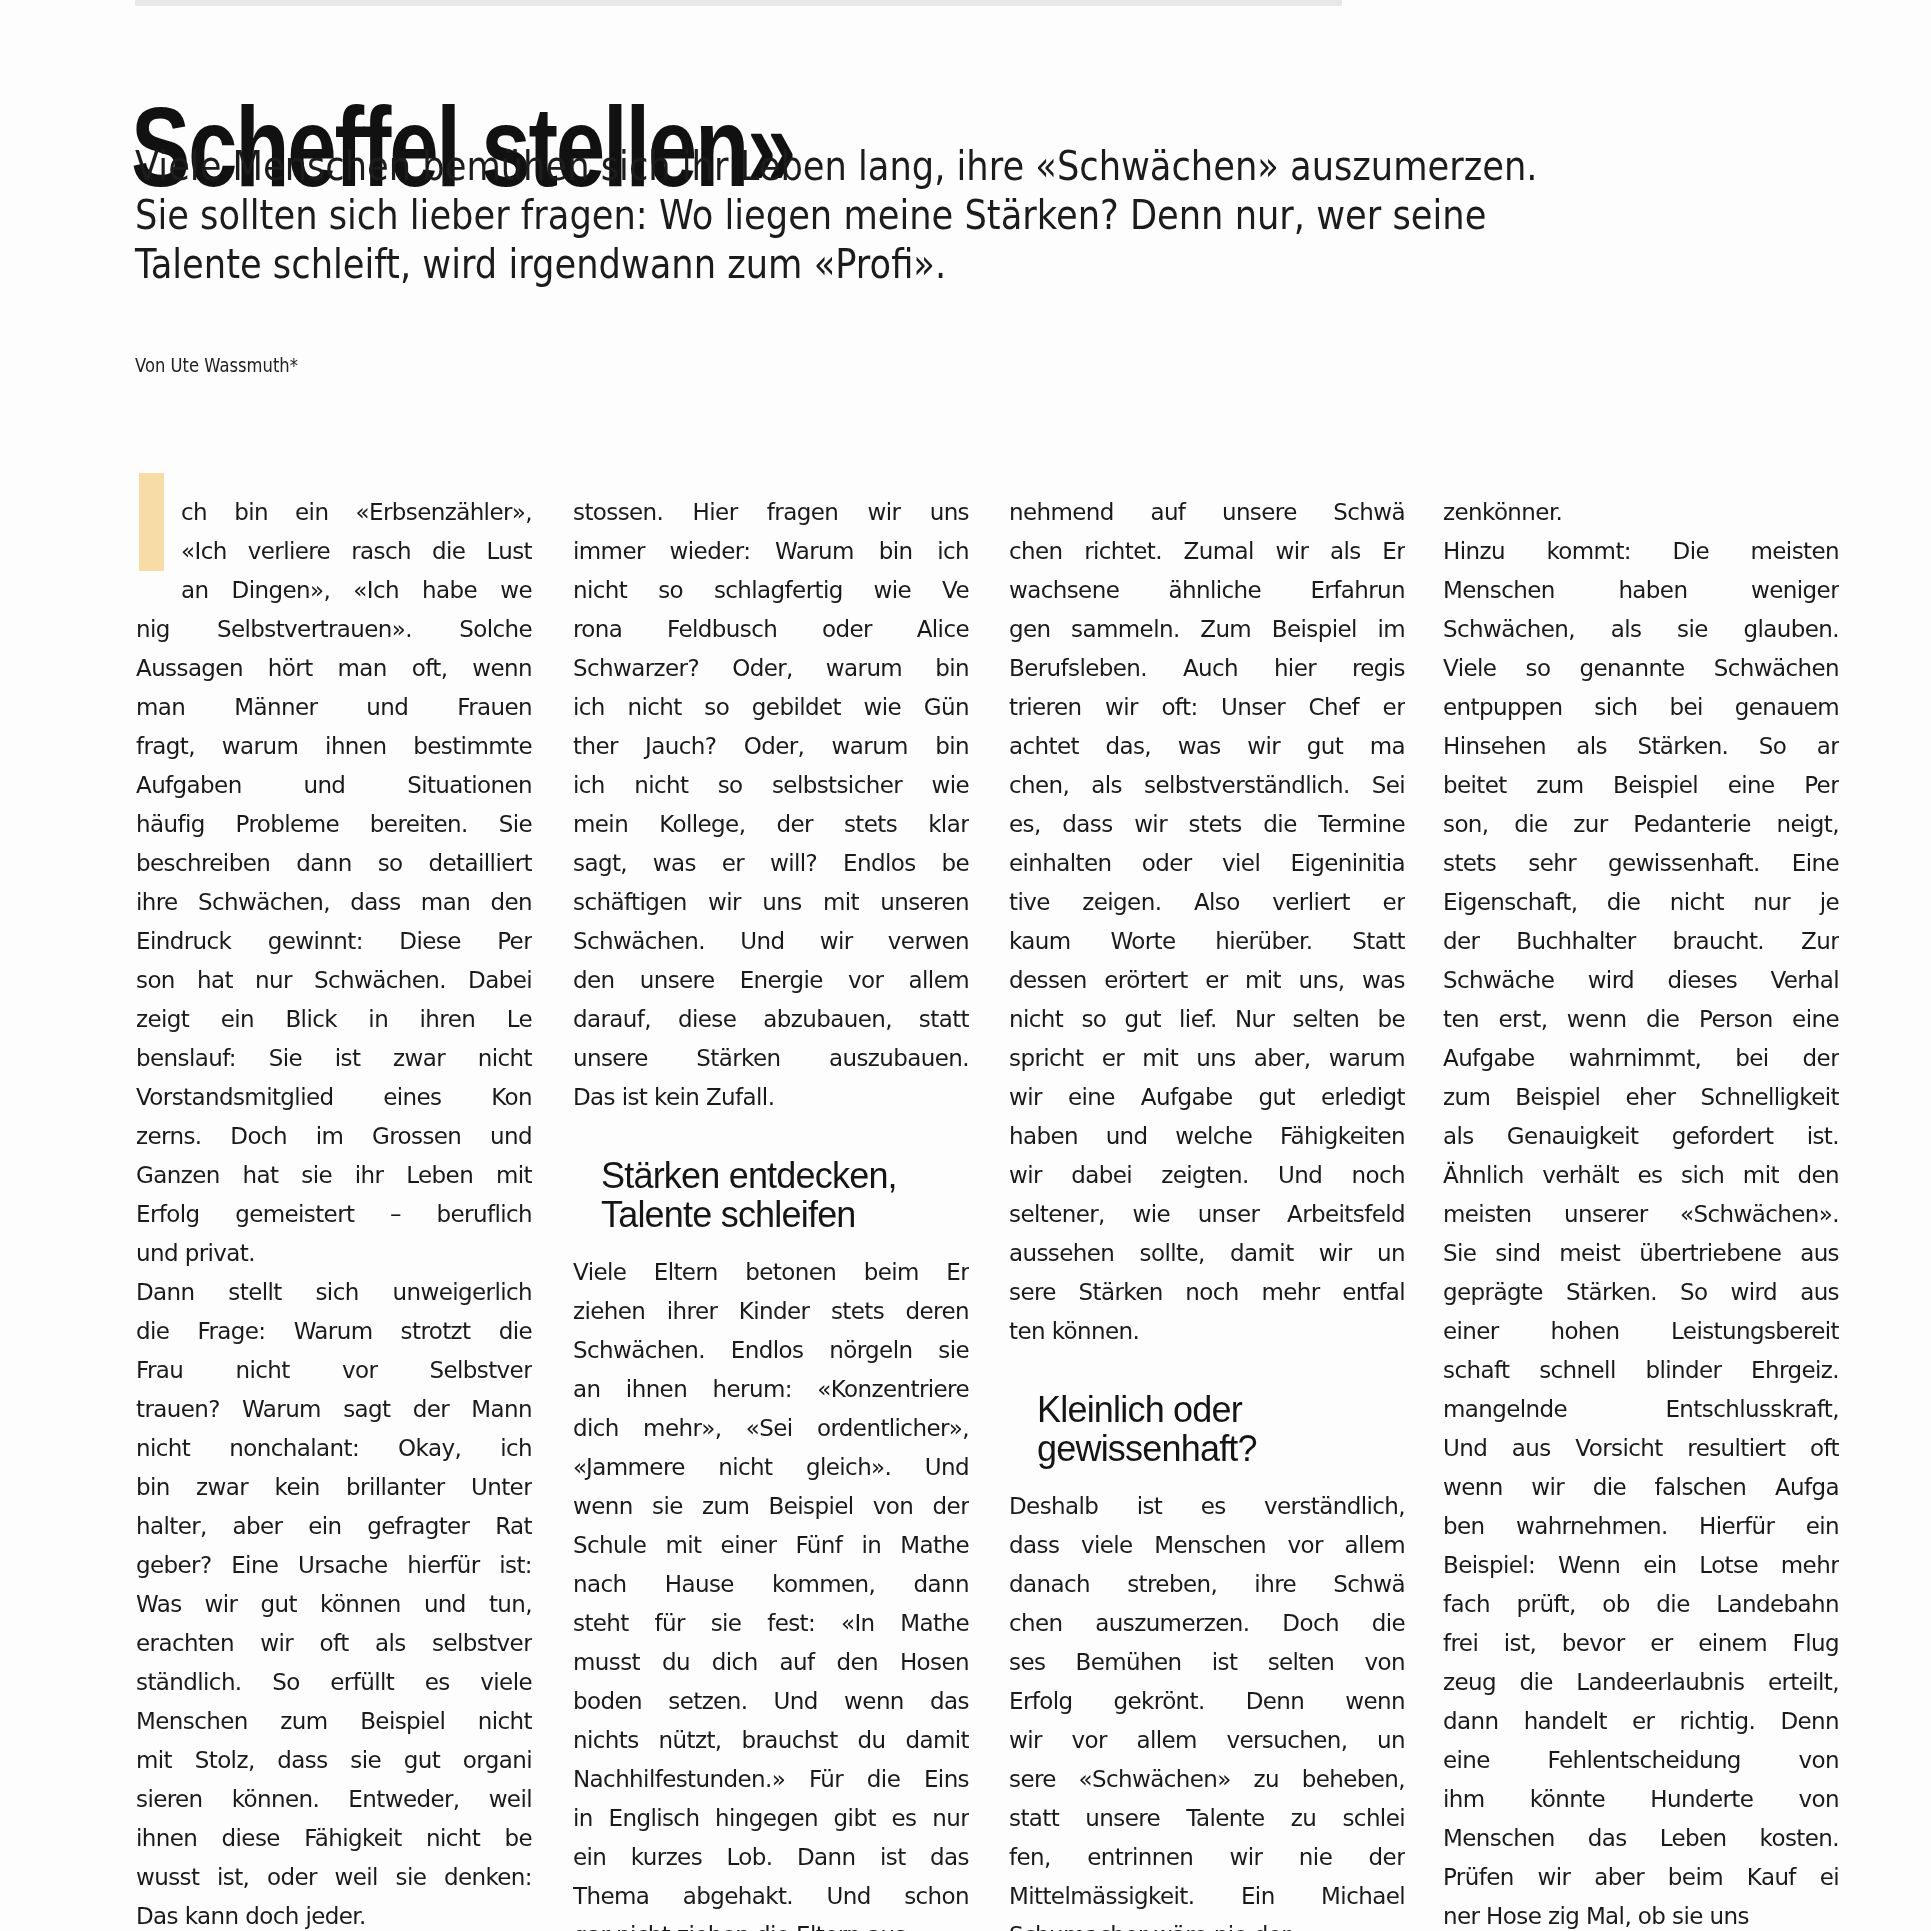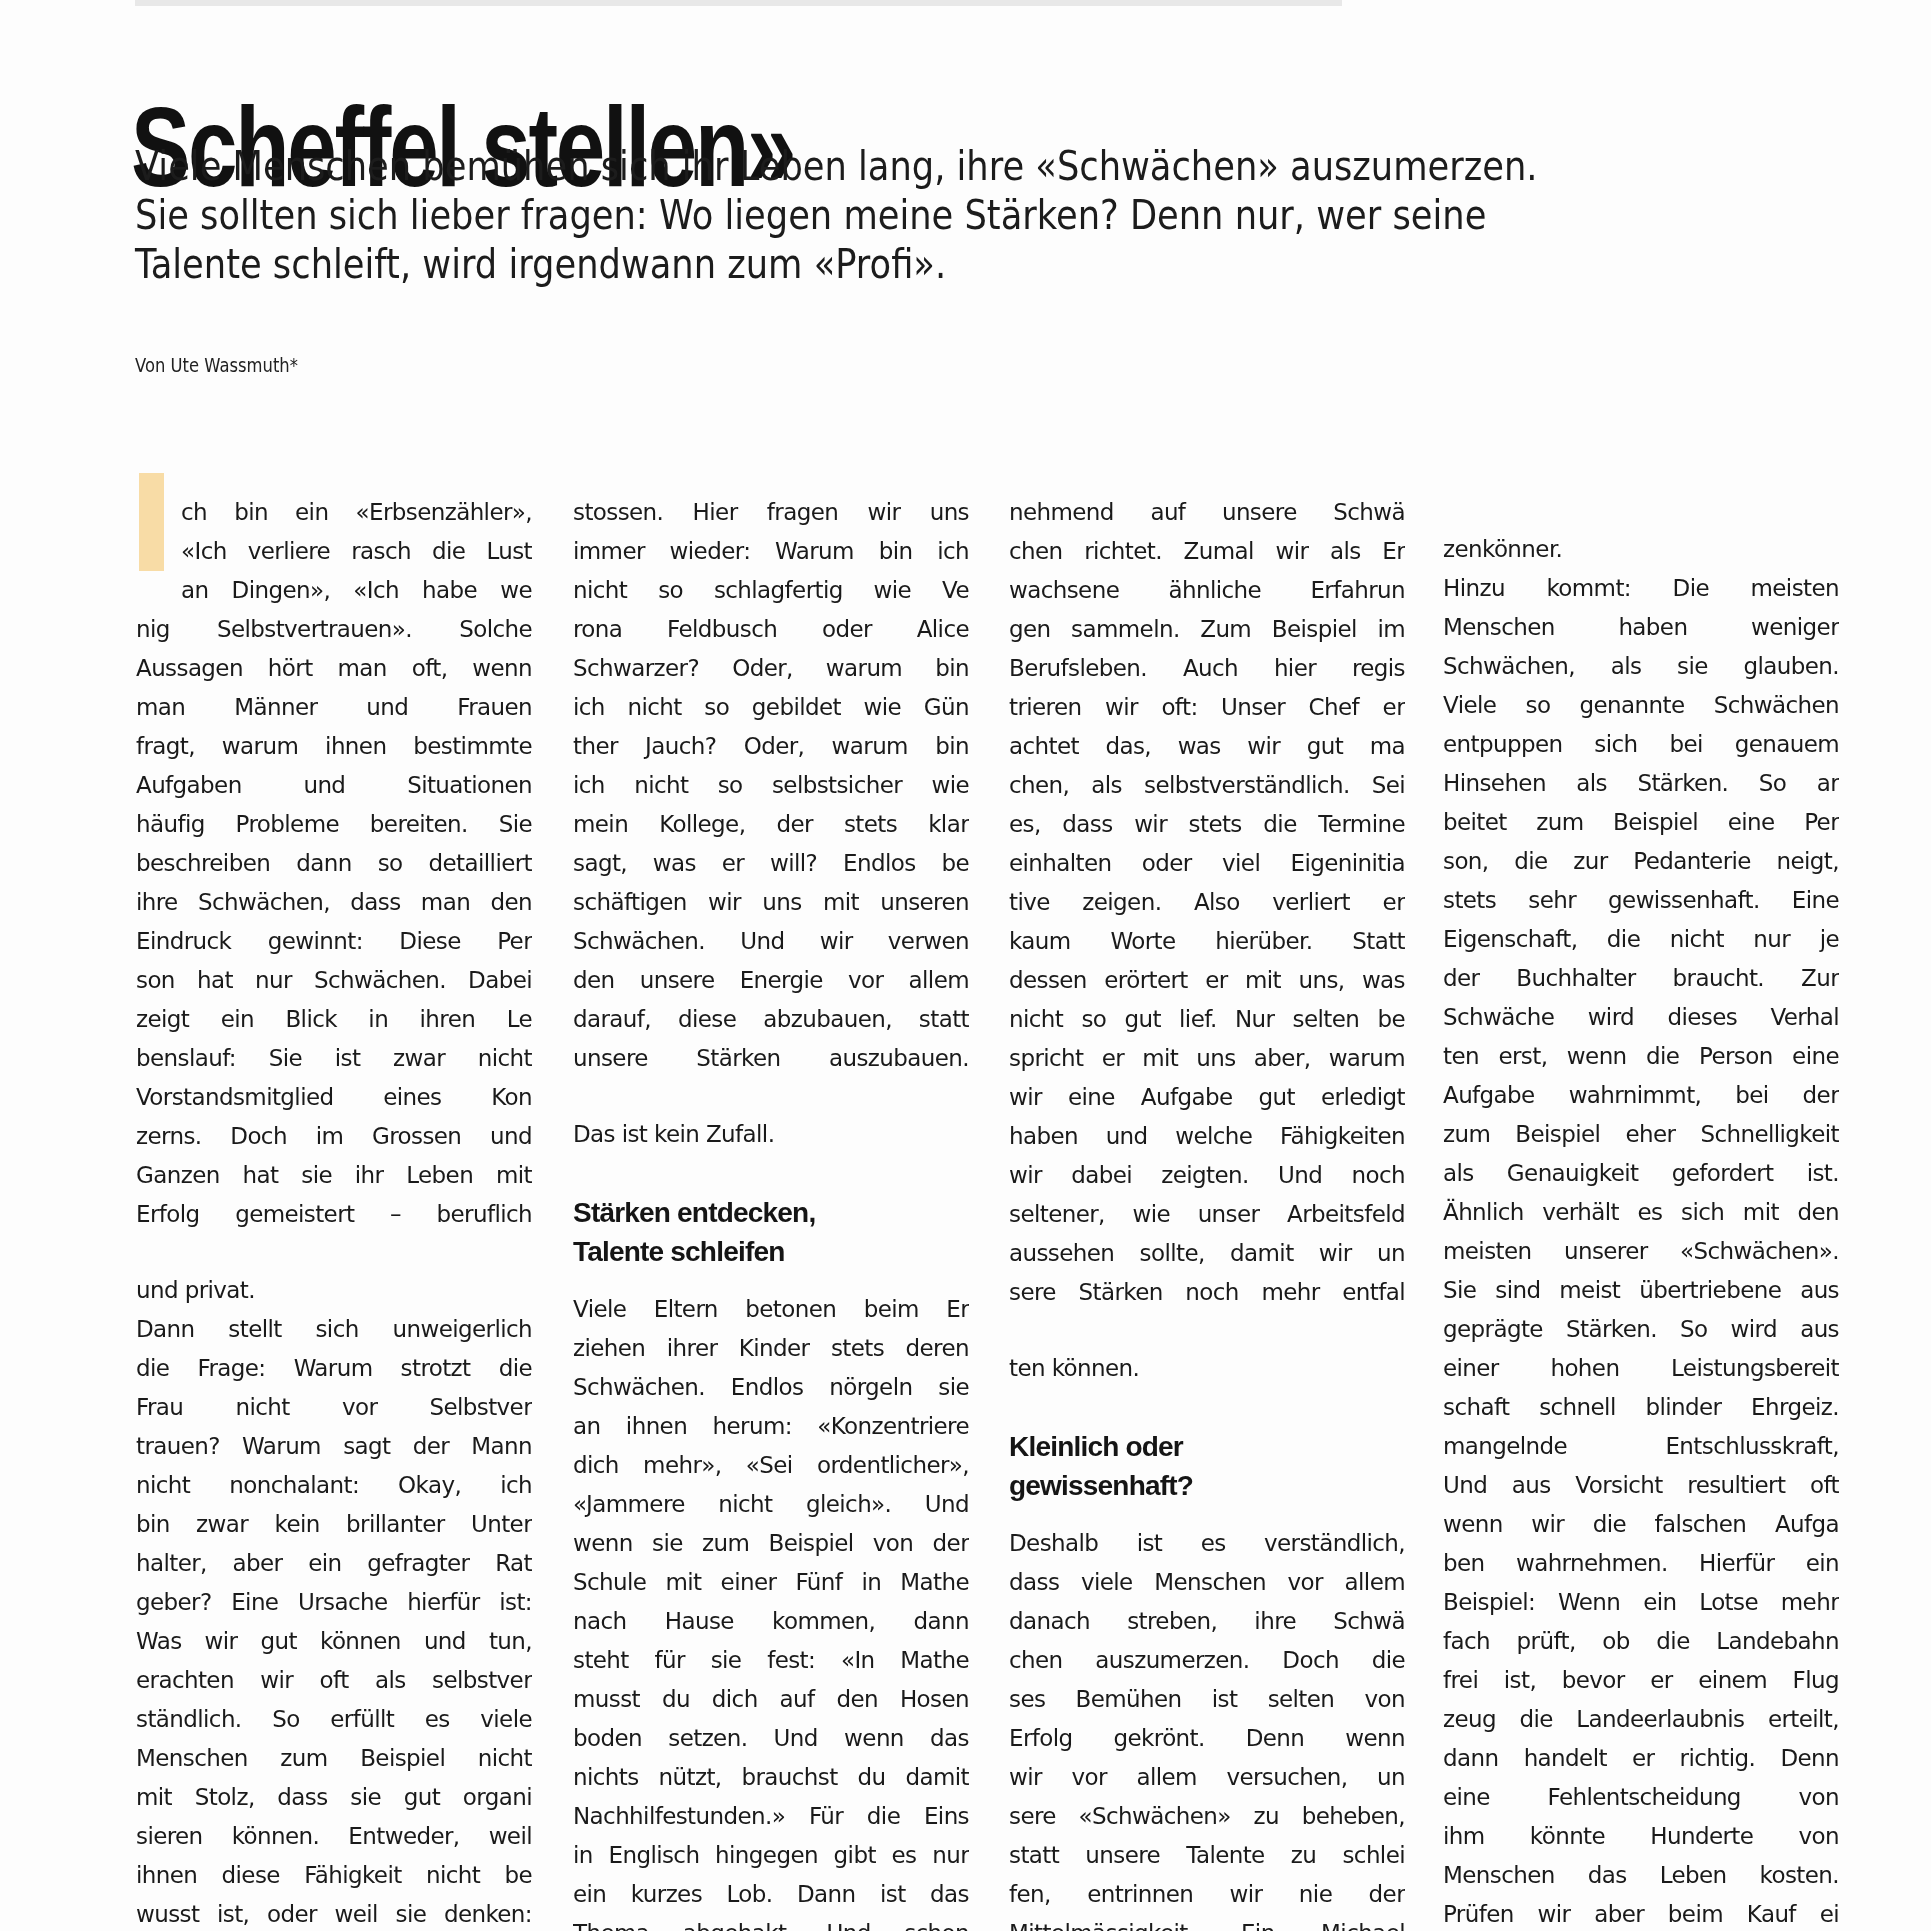--- a/index.html
+++ b/index.html
@@ -32,26 +32,27 @@
   .col1 { left: 136px; }
   .col2 { left: 573px; }
   .col3 { left: 1009px; }
   .col4 { left: 1443px; width: 396px; }
   .ln {
     display: block; height: 39px; line-height: 39px;
     font-size: 23px; letter-spacing: -0.6px; white-space: nowrap;
     text-align: justify; text-align-last: justify; overflow: hidden;
     color: #1a1a1a;
   }
-  .ln.last { text-align-last: left; margin-top: 37px; }
+  .ln.last { text-align-last: left; }
   .ln.indent { padding-left: 45px; }
   .head {
-    display: block; font-family: "Liberation Sans", sans-serif; font-weight: bold;
-    font-size: 28px; line-height: 39px; letter-spacing: -0.8px; color: #151515;
+    display: block; font-family: "Liberation Sans", sans-serif; font-weight: normal;
+    font-size: 36px; line-height: 39px; letter-spacing: -0.8px; color: #151515;
     white-space: nowrap;
+    margin-left: 28px;
   }
   .gap-s { height: 39px; }
   .gap-h { height: 19.3px; }
   .dropcap {
     position: absolute; left: 139px; top: 473px; width: 25px; height: 98px;
     background: #f8dca6;
   }
 </style>
 </head>
 <body>

